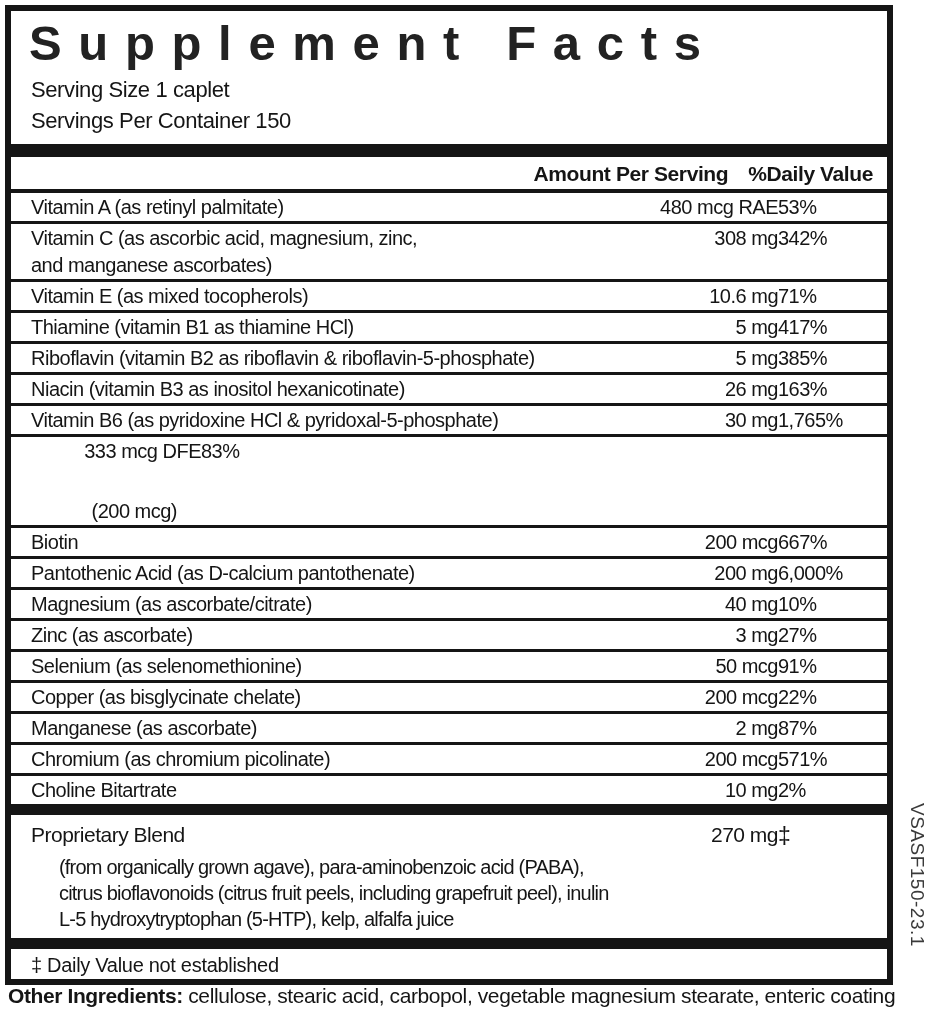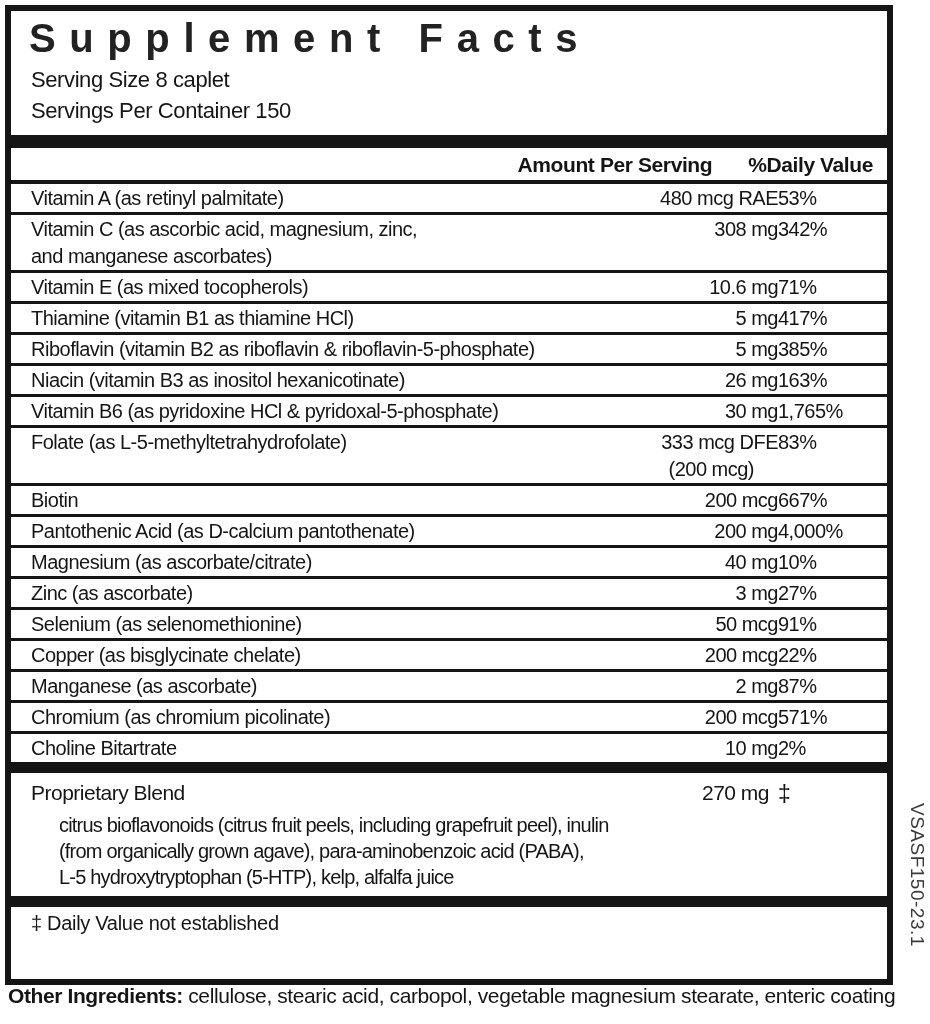--- a/index.html
+++ b/index.html
@@ -24,21 +24,21 @@
     left: 5px;
     top: 5px;
     width: 888px;
     height: 980px;
     border: 6px solid #151515;
     box-sizing: border-box;
     background: #ffffff;
   }
   .title {
     padding: 6px 12px 0 18px;
-    font-size: 40px;
+    font-size: 49px;
     font-weight: bold;
     letter-spacing: 0.34em;
     line-height: 1.08;
     white-space: nowrap;
     color: #222222;
   }
   .serving-block {
     padding: 4px 12px 0 20px;
     font-size: 22px;
     letter-spacing: -0.4px;
@@ -48,44 +48,44 @@
   .bar {
     background: #151515;
     width: 100%;
   }
   .bar.thick { height: 13px; margin-top: 8px; }
   .bar.mid   { height: 11px; }
   .hdr-row {
     display: flex;
     justify-content: flex-end;
     align-items: flex-end;
-    gap: 36px;
+    gap: 20px;
     padding: 5px 14px 3px 20px;
     font-size: 21px;
     font-weight: bold;
     letter-spacing: -0.4px;
     border-bottom: 4px solid #151515;
     white-space: nowrap;
   }
   .row {
     display: flex;
     align-items: flex-start;
     padding: 1px 14px 0 20px;
     border-bottom: 3px solid #151515;
     font-size: 20px;
     letter-spacing: -0.5px;
     line-height: 1.35;
   }
   .row .name { flex: 1 1 auto; min-width: 0; }
   .row .name div { white-space: nowrap; }
   .row .amt { width: 170px; text-align: right; white-space: nowrap; flex: 0 0 auto; }
-  .row .amt .amt2 { padding-right: 24px; }
+  .row .amt .amt2 { padding-right: 24px; margin-top: 33px; }
   .row .dv { width: 95px; white-space: nowrap; flex: 0 0 auto; }
   .row.no-line { border-bottom: none; }
-  .row.prop { padding-top: 6px; font-size: 21px; gap: 9px; }
+  .row.prop { padding-top: 6px; font-size: 21px; }
   .row.prop .dv { font-size: 23px; }
   .blend-desc {
     padding: 2px 14px 6px 48px;
     font-size: 20px;
     letter-spacing: -0.8px;
     line-height: 1.3;
   }
   .blend-desc div { white-space: nowrap; }
   .footnote {
     padding: 5px 14px 0 20px;
@@ -118,21 +118,21 @@
 </head>
 <body>
 
 <div class="stage">
 
   <div class="facts-box">
 
     <div class="title">Supplement Facts</div>
 
     <div class="serving-block">
-      <div>Serving Size 8 caplet</div>
+      <div>Serving Size 1 caplet</div>
       <div>Servings Per Container 150</div>
     </div>
 
     <div class="bar thick"></div>
 
     <div class="hdr-row">
       <span>Amount Per Serving</span>
       <span>%Daily Value</span>
     </div>
 
@@ -189,44 +189,41 @@
 
       <div class="row">
         <div class="name">
             <div>Vitamin B6 (as pyridoxine HCl &amp; pyridoxal-5-phosphate)</div>
           </div>
         <div class="amt">30 mg</div>
         <div class="dv">1,765%</div>
       </div>
 
       <div class="row">
-        <div class="name">
-            <div>Folate (as L-5-methyltetrahydrofolate)</div>
-          </div>
         <div class="amt">
           <div>333 mcg DFE</div>
           <div class="amt2">(200 mcg)</div>
         </div>
         <div class="dv">83%</div>
       </div>
 
       <div class="row">
         <div class="name">
             <div>Biotin</div>
           </div>
         <div class="amt">200 mcg</div>
         <div class="dv">667%</div>
       </div>
 
       <div class="row">
         <div class="name">
             <div>Pantothenic Acid (as D-calcium pantothenate)</div>
           </div>
         <div class="amt">200 mg</div>
-        <div class="dv">4,000%</div>
+        <div class="dv">6,000%</div>
       </div>
 
       <div class="row">
         <div class="name">
             <div>Magnesium (as ascorbate/citrate)</div>
           </div>
         <div class="amt">40 mg</div>
         <div class="dv">10%</div>
       </div>
 
@@ -284,22 +281,22 @@
 
     <div class="row no-line prop">
       <div class="name">
           <div>Proprietary Blend</div>
         </div>
       <div class="amt">270 mg</div>
       <div class="dv">‡</div>
     </div>
 
     <div class="blend-desc">
+      <div>(from organically grown agave), para-aminobenzoic acid (PABA),</div>
       <div>citrus bioflavonoids (citrus fruit peels, including grapefruit peel), inulin</div>
-      <div>(from organically grown agave), para-aminobenzoic acid (PABA),</div>
       <div>L-5 hydroxytryptophan (5-HTP), kelp, alfalfa juice</div>
     </div>
 
     <div class="bar mid"></div>
 
     <div class="footnote">‡ Daily Value not established</div>
 
   </div>
 
   <div class="other-ing">

